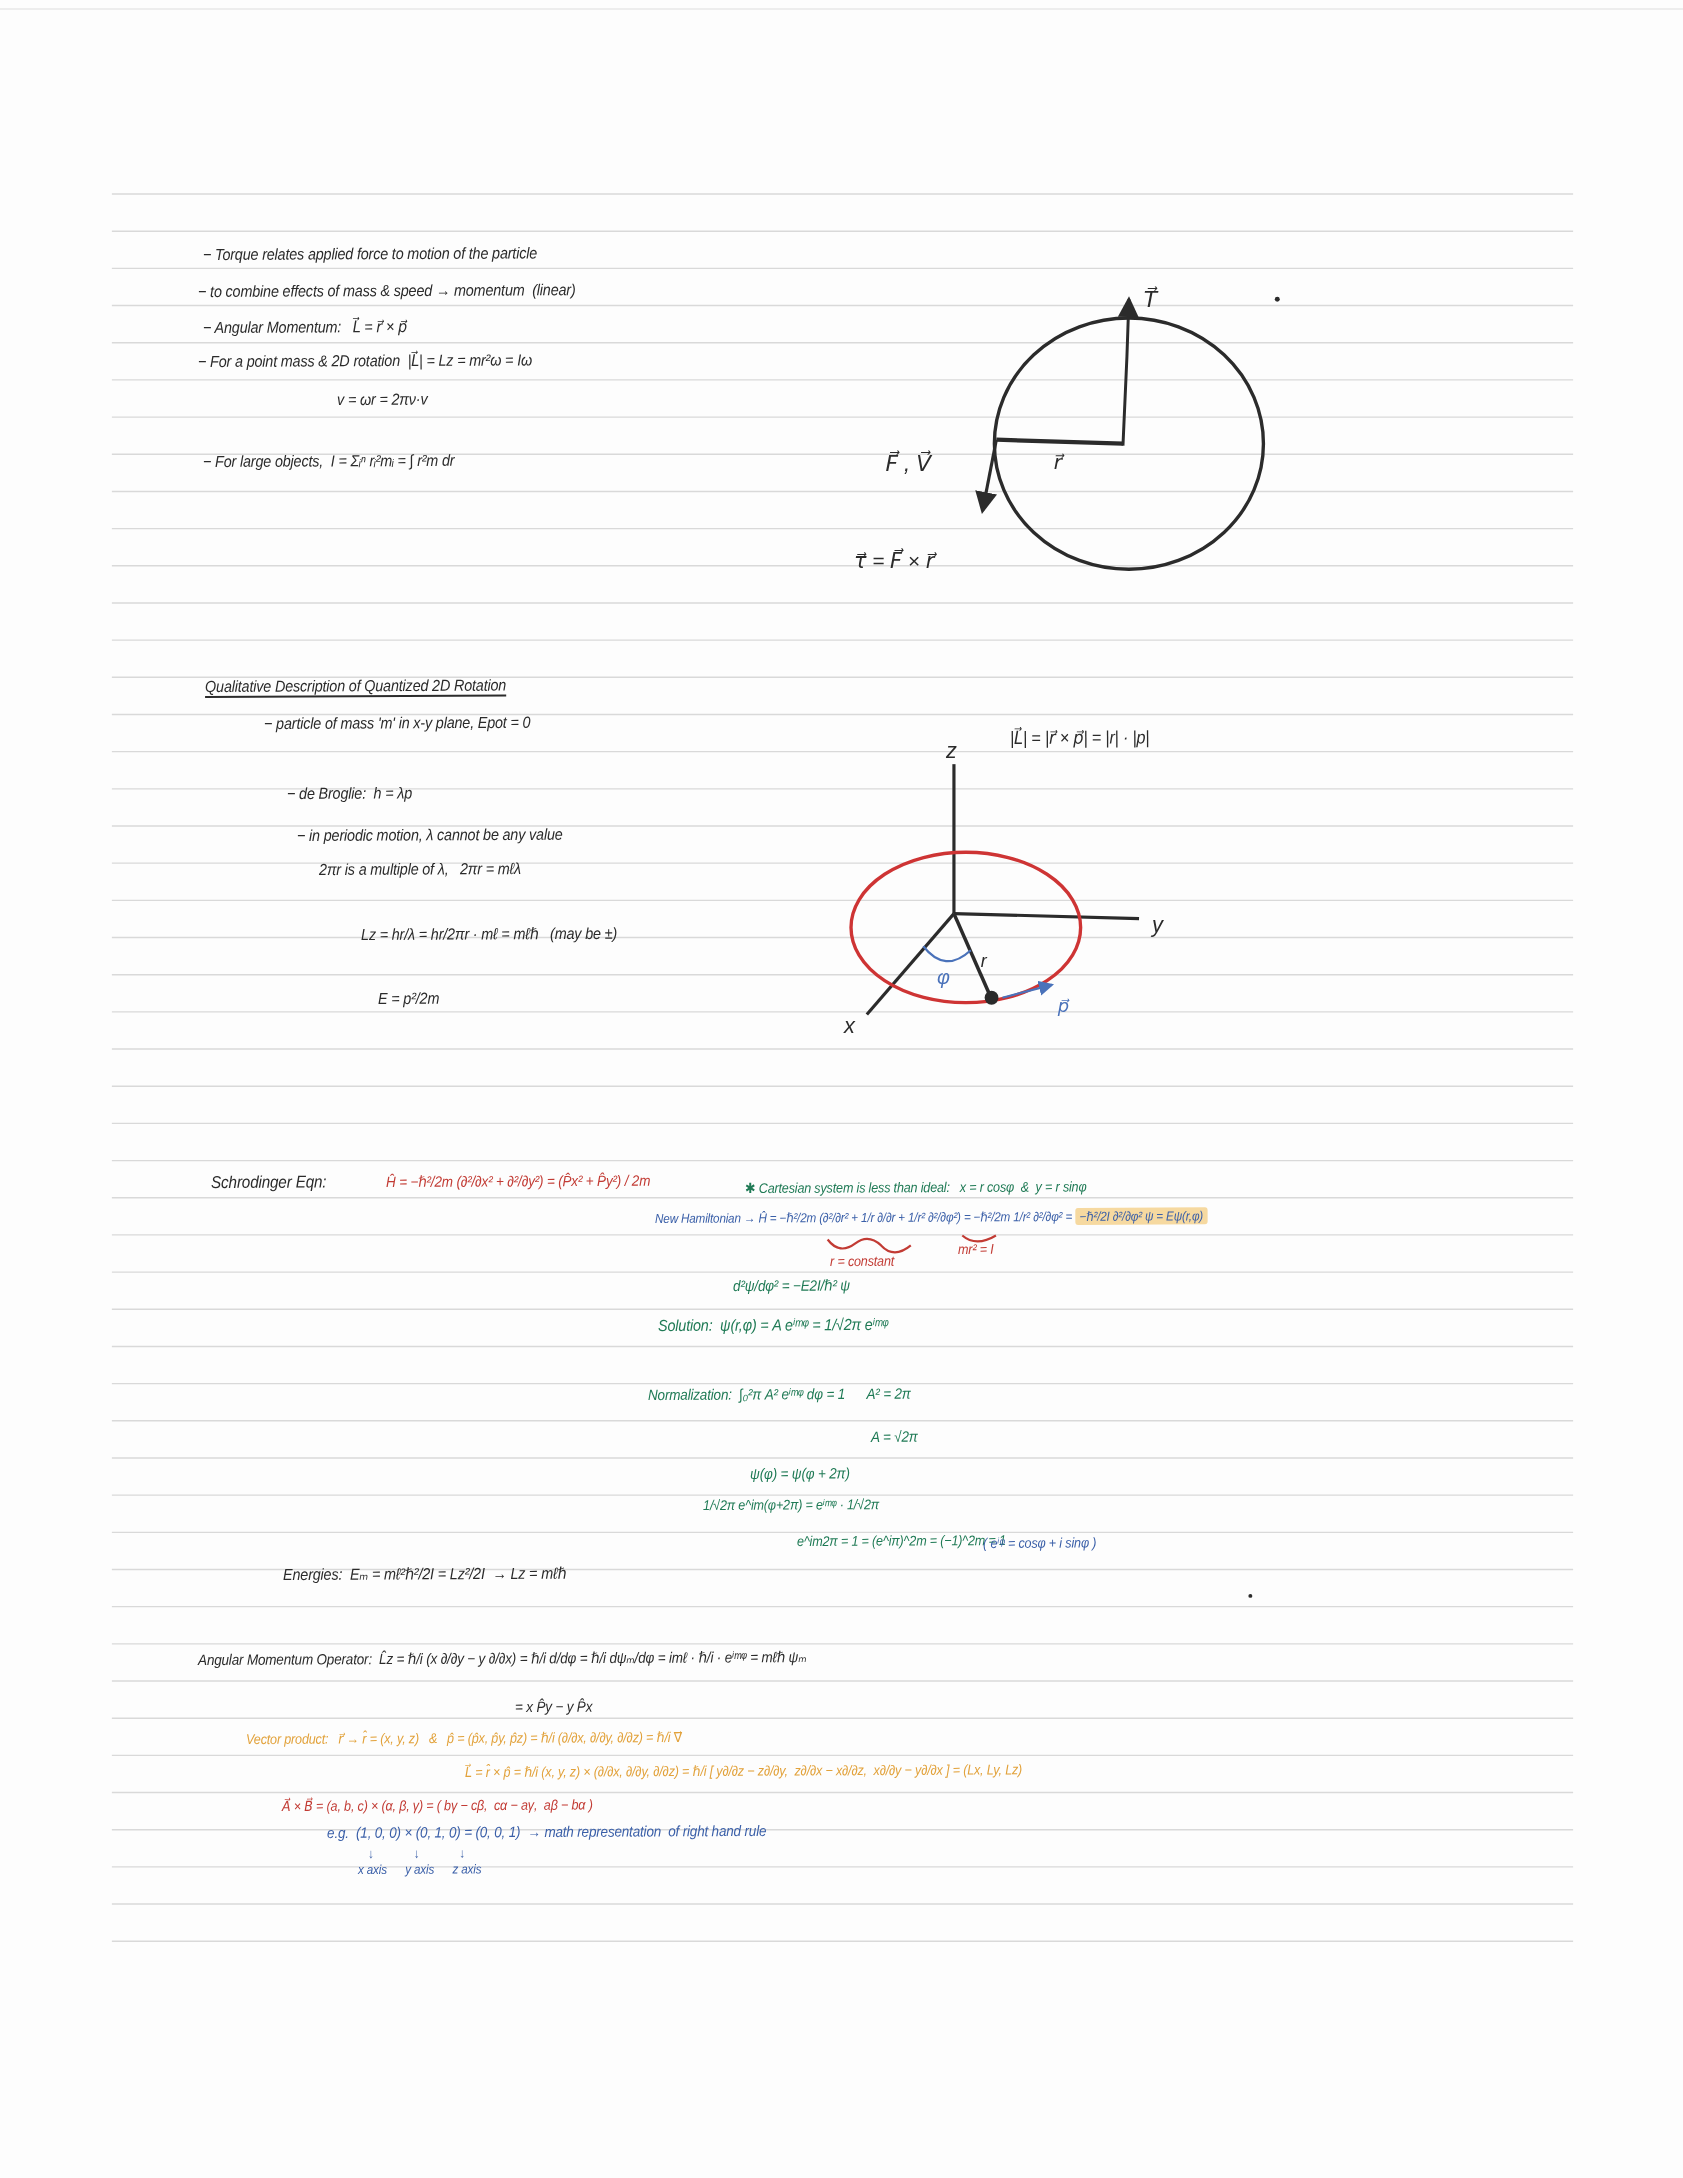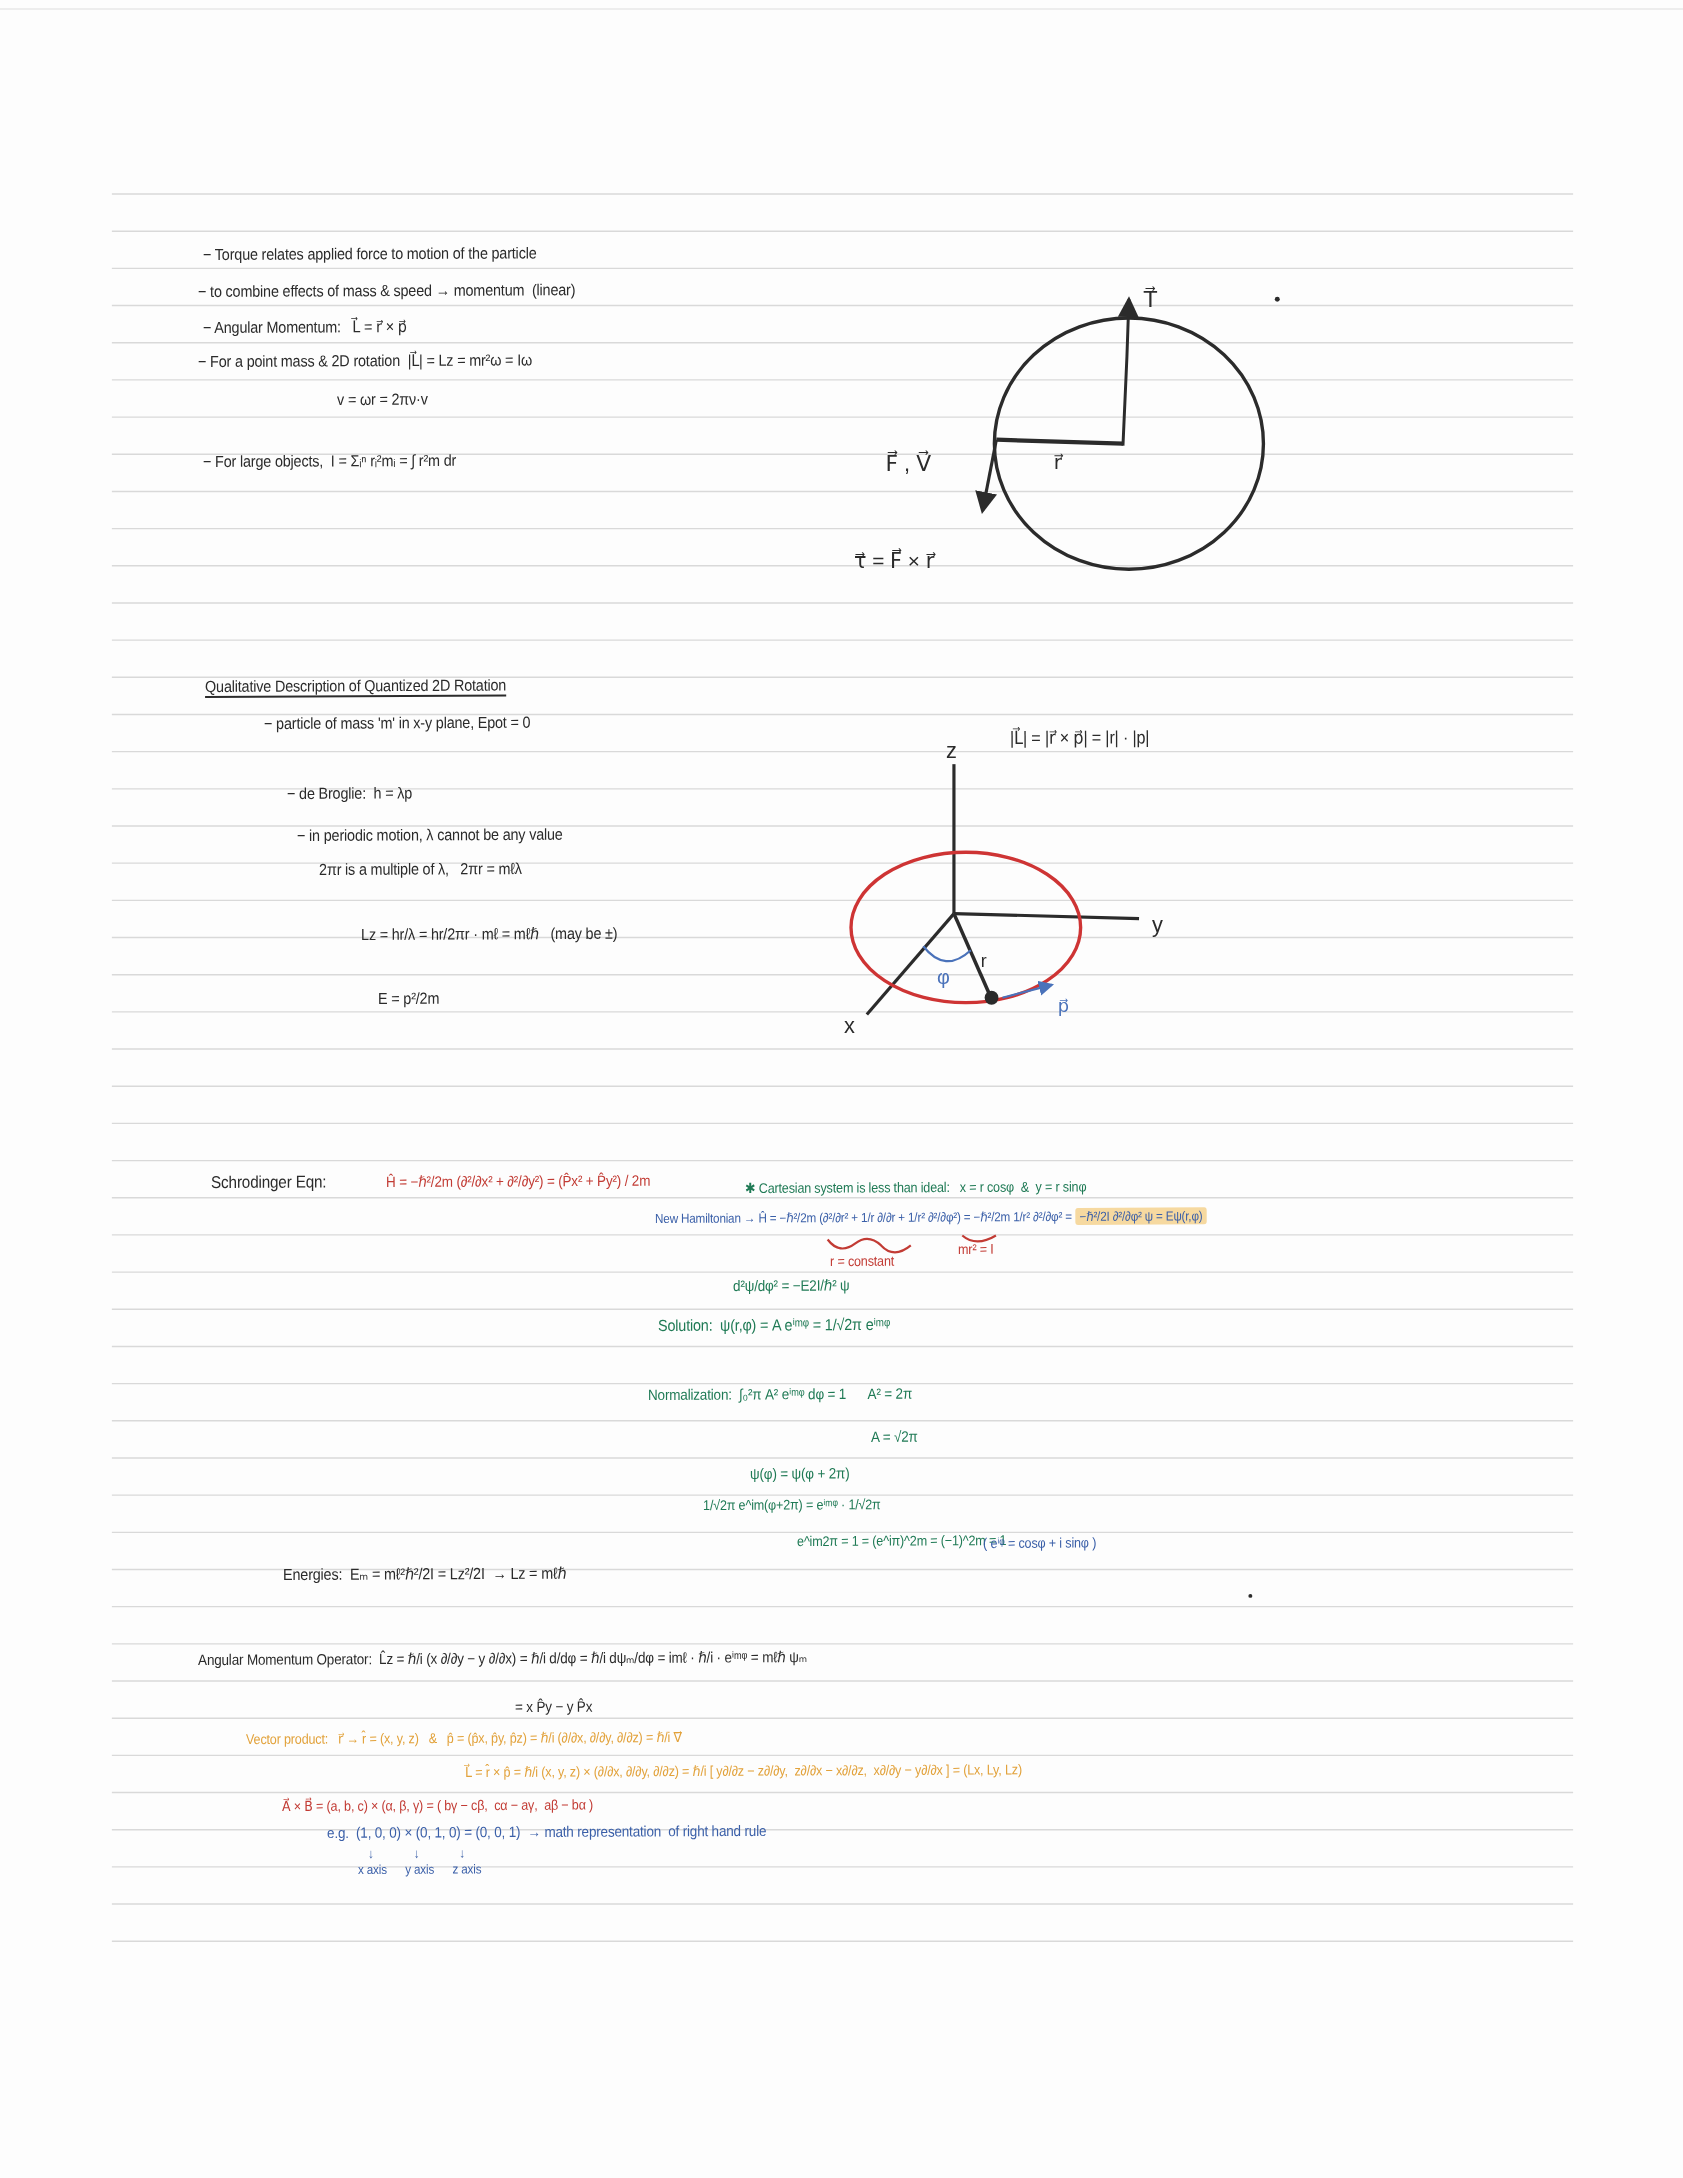--- a/index.html
+++ b/index.html
@@ -2,20 +2,21 @@
 <html><head>
 <meta charset="utf-8">
 <style>
   html,body{margin:0;padding:0;background:#ffffff;}
   #page{
     position:relative;
     width:1683px;height:2178px;
     background:#fdfdfd;
     overflow:hidden;
     font-family:"Liberation Sans","DejaVu Sans",sans-serif;
+    font-style:italic;
   }
   #page::before{
     content:"";position:absolute;left:0;top:8px;width:100%;height:2px;
     background:#ededed;
   }
   #ruling-svg,#deco-svg{position:absolute;left:0;top:0;}
   .note-line{
     position:absolute;
     white-space:pre;
     line-height:1.15;

